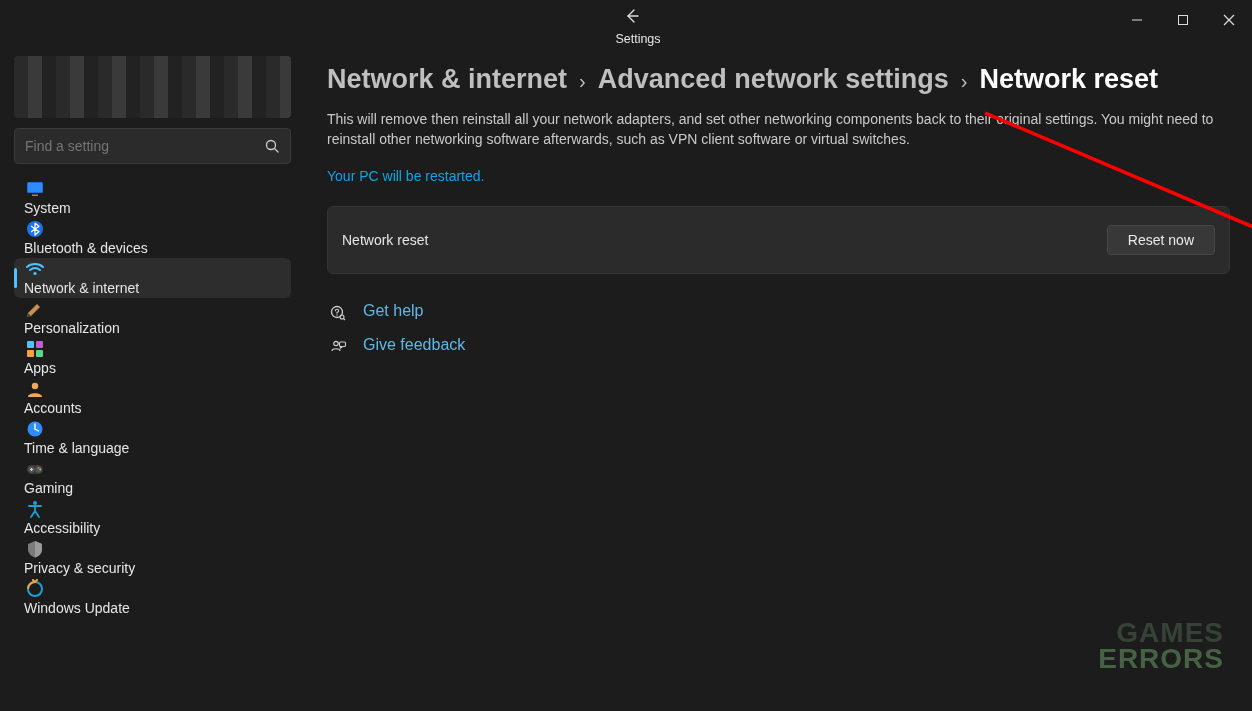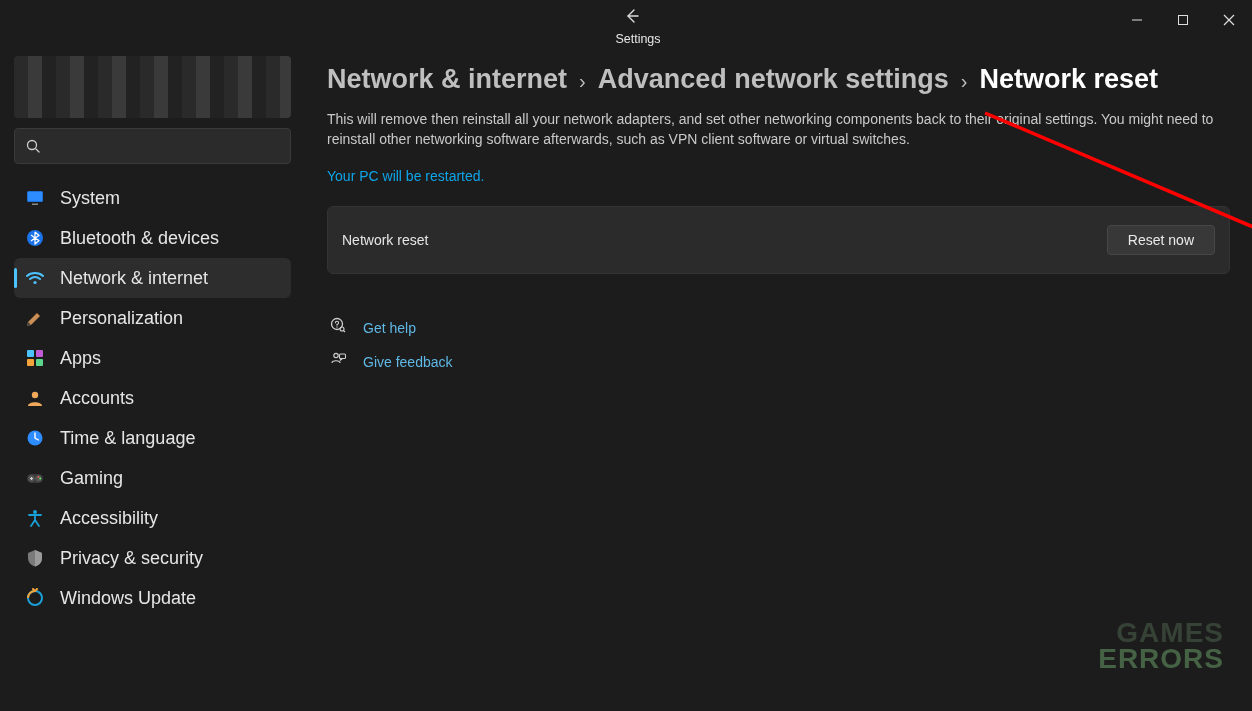--- a/index.html
+++ b/index.html
@@ -24,21 +24,21 @@
     filter: blur(0.4px);
     border-radius: 4px; }
 
   
   .search { margin: 0 6px 14px 6px; height: 36px; background: #2b2b2b; border: 1px solid #3a3a3a; border-radius: 4px; display: flex; align-items: center; padding: 0 10px; }
   .search input { flex: 1; background: transparent; border: none; outline: none; color: #cfcfcf; font-size: 14px; }
   .search .sicon { color: #cfcfcf; }
 
   
   .nav { margin-top: 4px; }
-  .nav-item { height: 40px; border-radius: 6px; margin: 0 6px; display: flex; align-items: center; padding: 0 8px 0 10px; cursor: pointer; font-size: 18px; color: #e6e6e6; position: relative; }
+  .nav-item { height: 40px; border-radius: 6px; margin: 0 6px; display: flex; padding: 0 8px 0 10px; cursor: pointer; font-size: 14px; color: #e6e6e6; position: relative; flex-direction: column; }
   .nav-item.selected { background: #2d2d2d; }
   .nav-item.selected::before { content: ""; position: absolute; left: 0; top: 10px; bottom: 10px; width: 3px; border-radius: 2px; background: #4cc2ff; }
   .nav-item .icon { width: 22px; height: 22px; margin-right: 14px; display: flex; align-items: center; justify-content: center; }
   .nav-item .label { flex: 1; }
 
   
   .breadcrumb { display: flex; align-items: baseline; flex-wrap: wrap; gap: 6px; margin-top: 4px; margin-bottom: 14px; }
   .crumb-link { font-size: 27px; font-weight: 600; color: #bfbfbf; cursor: pointer; }
   .crumb-sep { font-size: 20px; color: #bfbfbf; padding: 0 6px; }
   .crumb-current { font-size: 27px; font-weight: 600; color: #ffffff; }
@@ -46,21 +46,21 @@
   .desc { font-size: 14px; color: #c9c9c9; line-height: 1.45; max-width: 900px; }
   .desc2 { margin-top: 18px; font-size: 14px; color: #0ea5e9; }
 
   
   .card { margin-top: 22px; background: #2b2b2b; border: 1px solid #333; border-radius: 6px; height: 68px; display: flex; align-items: center; padding: 0 14px; }
   .card-title { font-size: 14px; color: #e6e6e6; flex: 1; }
   .reset-btn { background: #383838; border: 1px solid #474747; color: #eaeaea; font-size: 14px; padding: 6px 20px; border-radius: 4px; cursor: pointer; }
 
   
   .help-links { margin-top: 28px; }
-  .help-row { display: flex; align-items: flex-end; height: 34px; font-size: 14px; }
+  .help-row { display: flex; align-items: flex-start; height: 34px; font-size: 16px; }
   .help-row .hicon { width: 22px; height: 22px; margin-right: 14px; display: flex; align-items: center; justify-content: center; color: #cfcfcf; }
   .help-row a { color: #5fb8e6; text-decoration: none; cursor: pointer; }
 
   
   .arrow-overlay { position: absolute; top: 55px; left: 670px; pointer-events: none; }
 
   
   .watermark { position: absolute; right: 28px; bottom: 38px; text-align: right; font-weight: 800; letter-spacing: 1px; line-height: 0.95; color: #3f4a3f; font-family: Arial, sans-serif; opacity: 0.9; }
   .watermark .l1 { font-size: 28px; color: #3a473a; }
   .watermark .l2 { font-size: 28px; color: #4a6a4a; }
@@ -98,20 +98,21 @@
       </div>
     </div>
   </div>
 
   <div class="body">
 
     <div class="sidebar">
       <div class="profile"></div>
 
       <div class="search">
+        <input placeholder="Find a setting" style="">
         <span class="sicon">
           <svg width="16" height="16" viewBox="0 0 16 16">
               <circle cx="7" cy="7" r="4.5" stroke="#cfcfcf" stroke-width="1.3" fill="none"></circle>
               <path d="M11 11 L14 14" stroke="#cfcfcf" stroke-width="1.3" stroke-linecap="round"></path>
             </svg>
         </span>
       </div>
 
       <div class="nav">
 

